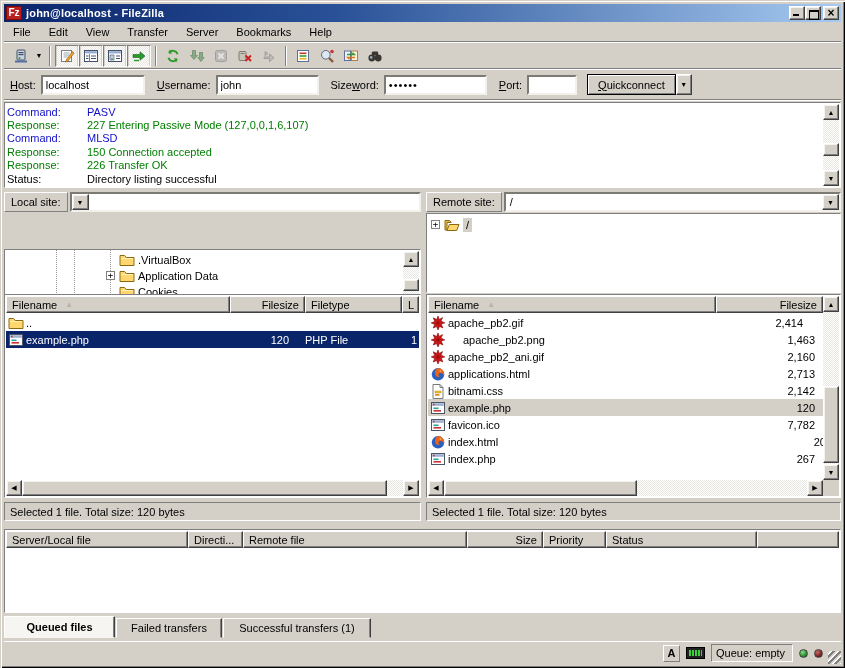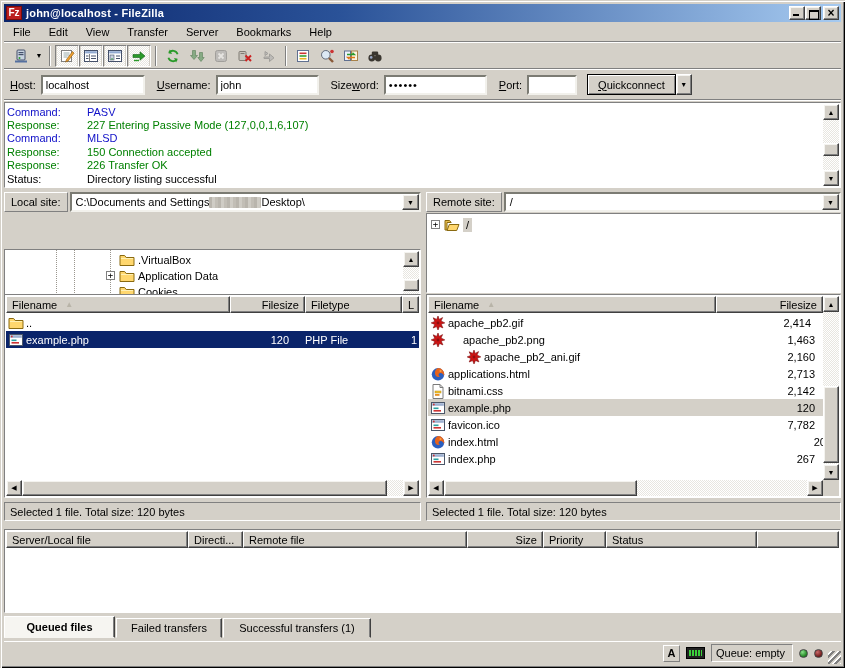--- a/index.html
+++ b/index.html
@@ -389,21 +389,20 @@
       <div class="thumb raised" style="left:0; width:16px; bottom:30px; height:13px;"></div>
       <div class="sbb raised" style="bottom:0">▼</div>
     </div>
   </div>
 
   <div class="abs" style="left:4px; top:192px; width:417px; height:20px; display:flex; align-items:center;">
     <div class="sitelabel raisedsoft">
         <span>Local site:</span>
       </div>
     <div class="combo field" style="flex:1; margin-left:2px;">
-      <span class="ctext"><span>C:\Documents and Settings</span><span class="redact"></span><span>Desktop\</span></span>
       <span class="cbtn raised">▼</span>
     </div>
   </div>
 
   <div class="abs" style="left:426px; top:192px; width:415px; height:20px; display:flex; align-items:center;">
     <div class="sitelabel raisedsoft">
         <span>Remote site:</span>
       </div>
     <div class="combo field" style="flex:1; margin-left:2px;">
       <span class="ctext">/</span>
@@ -504,40 +503,40 @@
     <div class="hrow" style="right:17px">
       <div class="hc" style="width:288px">
           <span>Filename</span>
           <span class="sort">▲</span>
         </div>
       <div class="hc right" style="flex:1">
           <span>Filesize</span>
         </div>
     </div>
 
-    <div class="lrow" style="left:1px; right:21px; top:19px;text-align:right;">
+    <div class="lrow" style="left:1px; right:29px; top:19px;text-align:right;">
       <span class="cell" style="width:288px; padding-left:2px;">
           <svg class="ficon">
             <use href="#i-img"></use>
           </svg>
           <span class="fname">apache_pb2.gif</span>
         </span>
       <span class="cell num" style="flex:1; padding-right:8px;">2,414</span>
     </div>
     <div class="lrow" style="left:1px; right:17px; top:36px;">
       <span class="cell" style="width:288px; padding-left:2px;gap:15px;">
           <svg class="ficon">
             <use href="#i-img"></use>
           </svg>
           <span class="fname">apache_pb2.png</span>
         </span>
       <span class="cell num" style="flex:1; padding-right:8px;">1,463</span>
     </div>
     <div class="lrow" style="left:1px; right:17px; top:53px;">
-      <span class="cell" style="width:288px; padding-left:2px;margin-left:36px;">
+      <span class="cell" style="width:288px; padding-left:2px;">
           <svg class="ficon">
             <use href="#i-img"></use>
           </svg>
           <span class="fname">apache_pb2_ani.gif</span>
         </span>
       <span class="cell num" style="flex:1; padding-right:8px;">2,160</span>
     </div>
     <div class="lrow" style="left:1px; right:17px; top:70px;">
       <span class="cell" style="width:288px; padding-left:2px;">
           <svg class="ficon">

